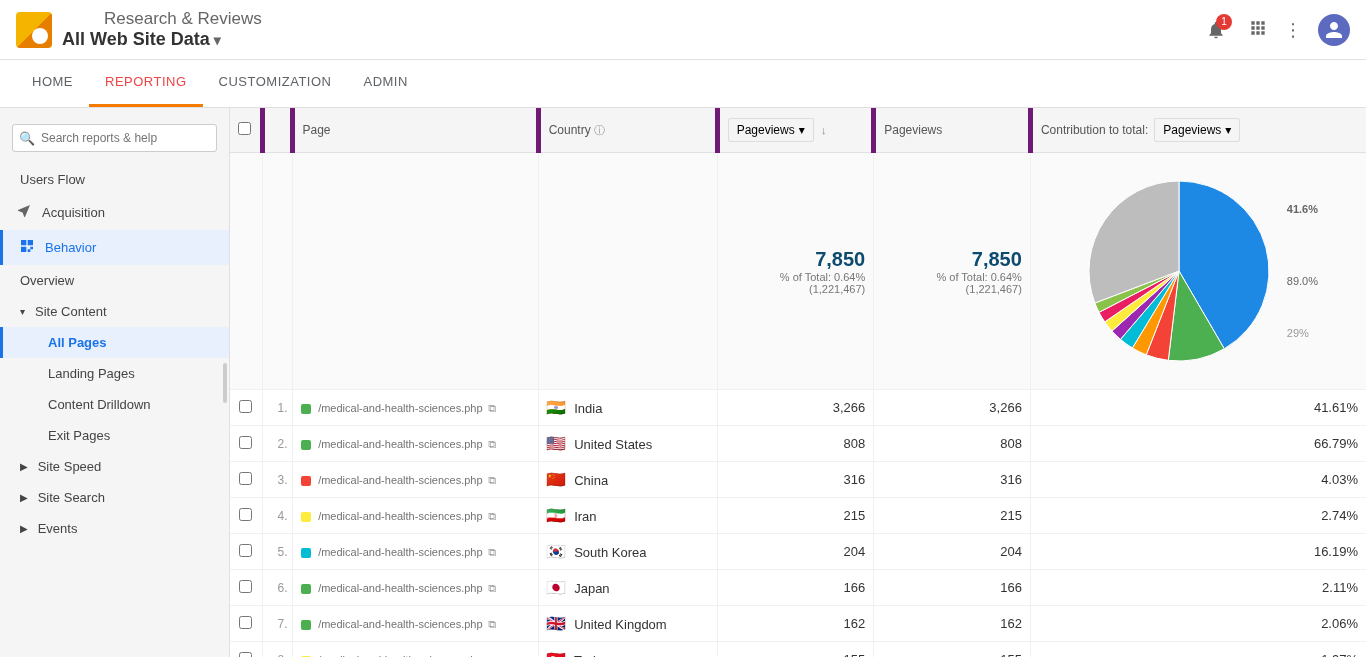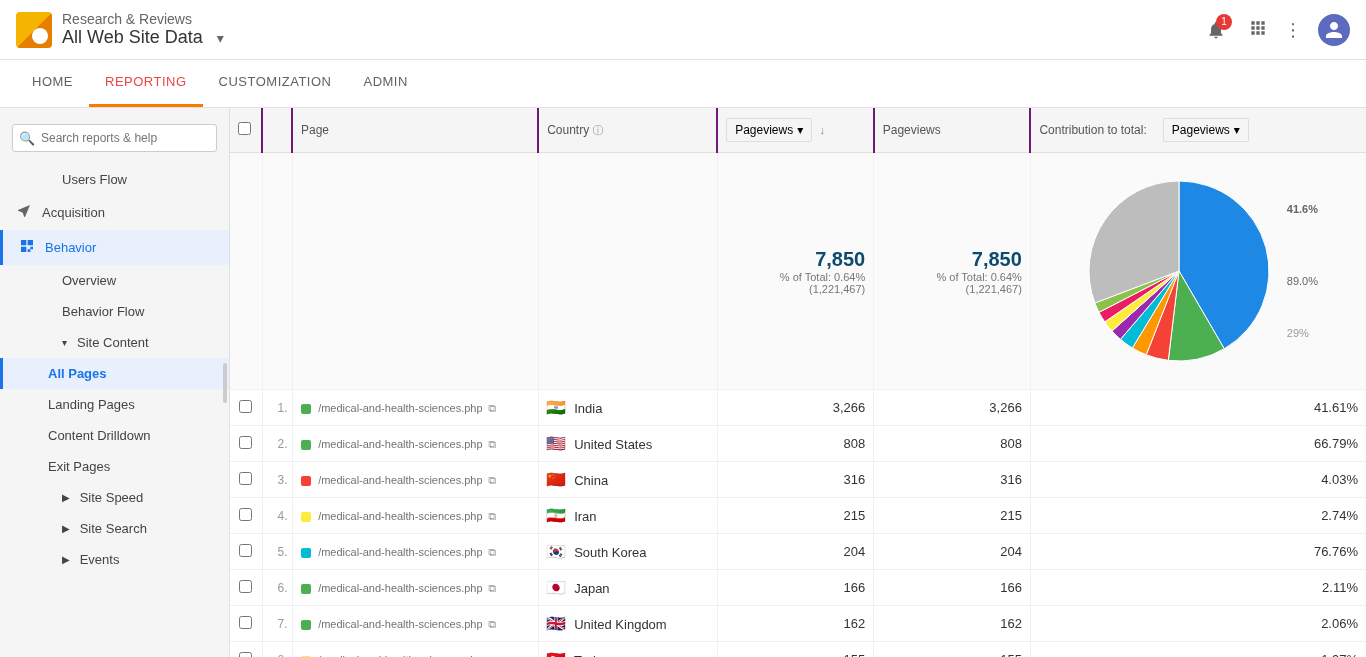--- a/index.html
+++ b/index.html
@@ -25,22 +25,22 @@
     }
     .logo-icon::before {
       content: '';
       width: 16px; height: 16px;
       background: #fff;
       border-radius: 50%;
       position: absolute;
       bottom: 4px; right: 4px;
     }
     .header-title-group { display: flex; flex-direction: column; }
-    .header-subtitle { font-size: 14px; color: #666; }
-    .header-title { font-size: 18px; color: #333; font-weight: 400; display: flex; align-items: center; gap: 14px; }
+    .header-subtitle { font-size: 17px; color: #666; margin-left: 42px; }
+    .header-title { font-size: 18px; color: #333; font-weight: 700; display: flex; align-items: center; gap: 4px; }
     .header-right { display: flex; align-items: center; gap: 16px; }
     .notif-btn {
       position: relative; cursor: pointer;
       width: 32px; height: 32px;
       display: flex; align-items: center; justify-content: center;
     }
     .notif-badge {
       position: absolute; top: 0; right: 0;
       background: #e53935; color: #fff;
       border-radius: 50%; width: 16px; height: 16px;
@@ -106,38 +106,38 @@
     }
     .sidebar-section { padding: 4px 0; }
     .sidebar-item {
       padding: 8px 16px;
       cursor: pointer;
       display: flex; align-items: center; gap: 8px;
       color: #444;
       font-size: 13px;
       white-space: nowrap;
     }
-    .sidebar-item.sub { padding-left: 27px; font-size: 13px; margin-left: 35px; }
+    .sidebar-item.sub { padding-left: 20px; font-size: 13px; }
     .sidebar-item.sub2 { padding-left: 48px; font-size: 13px; }
     .sidebar-item.active-page { background: #e8f0fe; color: #1a73e8; font-weight: 600; border-left: 3px solid #1a73e8; padding-left: 45px; }
     .sidebar-icon { font-size: 15px; color: #666; min-width: 18px; }
 
     
     .content-area { flex: 1; overflow: auto; background: #fff; }
 
     
     .data-table { width: 100%; border-collapse: collapse; }
     .data-table thead tr { background: #f5f5f5; border-bottom: 1px solid #e0e0e0; }
     .data-table thead th {
       padding: 10px 8px;
       text-align: left;
       font-weight: 500;
       font-size: 12px;
       color: #555;
-      border-right: 2px solid #701a75;
+      border-right: 5px solid #701a75;
       white-space: nowrap;
     }
     .data-table thead th:last-child { border-right: none; }
     .data-table tbody tr { border-bottom: 1px solid #f0f0f0; }
     .data-table tbody td {
       padding: 8px 8px;
       font-size: 13px;
       color: #333;
       border-right: 1px solid #f0f0f0;
       vertical-align: middle;
@@ -170,21 +170,21 @@
     }
 
     
     .sort-arrow { color: #888; font-size: 11px; margin-left: 4px; }
 
     
     .chart-container { padding: 10px; display: flex; align-items: center; justify-content: center; }
     .pie-svg { width: 200px; height: 200px; }
 
     
-    .contrib-header { display: flex; align-items: center; gap: 16px; }
+    .contrib-header { display: flex; align-items: center; gap: 6px; }
     .contrib-label { font-weight: 500; font-size: 12px; color: #555; }
   </style>
 </head>
 <body>
 
 <div class="top-header">
   <div class="header-left">
     <div class="logo-icon"></div>
     <div class="header-title-group">
       <span class="header-subtitle">Research &amp; Reviews</span>
@@ -251,23 +251,20 @@
               <path fill="#1a73e8" d="M3 3h8v8H3zm10 0h8v8h-8zM3 13h8v8H3zm10 4v4h4v-4h-4zm4-4h4v4h-4v-4z"></path>
             </svg>
         </span>
         <span>Behavior</span>
       </div>
 
       <div class="sidebar-item sub">
         <span>Overview</span>
       </div>
 
-      <div class="sidebar-item sub">
-        <span>Behavior Flow</span>
-      </div>
 
       <div class="sidebar-item sub">
         <span style="font-size:10px;margin-right:2px;">▾</span>
         <span>Site Content</span>
       </div>
 
       <div class="sidebar-item active-page">
         <span>All Pages</span>
       </div>
 
@@ -463,21 +460,21 @@
         <span style="display:inline-block;width:10px;height:10px;background:#00bcd4;border-radius:2px;margin-right:4px;vertical-align:middle;"></span>
         <a href="#" class="page-link">/medical-and-health-sciences.php</a>
         <span style="color:#999;font-size:11px;margin-left:2px;">⧉</span>
       </td>
       <td class="col-country">
         <span style="font-size:16px;margin-right:4px;">🇰🇷</span>
         <span>South Korea</span>
       </td>
       <td class="num-cell col-pv-ctrl">204</td>
       <td class="num-cell col-pv">204</td>
-      <td class="pct-cell col-contrib">76.76%</td>
+      <td class="pct-cell col-contrib">16.19%</td>
     </tr>
           <tr>
       <td class="col-checkbox">
         <input type="checkbox" style="">
       </td>
       <td class="col-num" style="color:#999;font-size:12px;text-align:right;padding-right:4px;">6.</td>
       <td class="col-page">
         <span style="display:inline-block;width:10px;height:10px;background:#4caf50;border-radius:2px;margin-right:4px;vertical-align:middle;"></span>
         <a href="#" class="page-link">/medical-and-health-sciences.php</a>
         <span style="color:#999;font-size:11px;margin-left:2px;">⧉</span>

